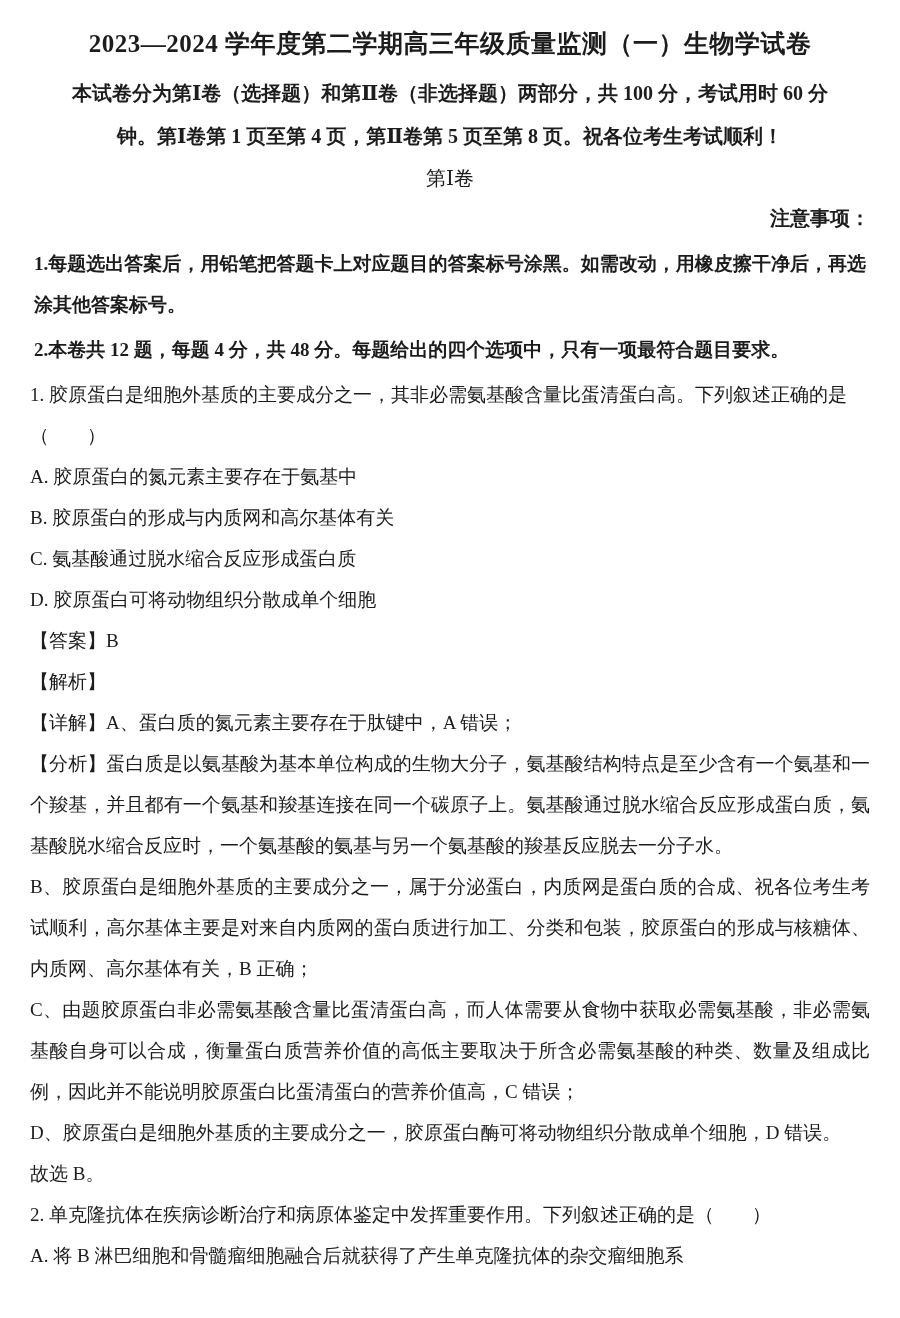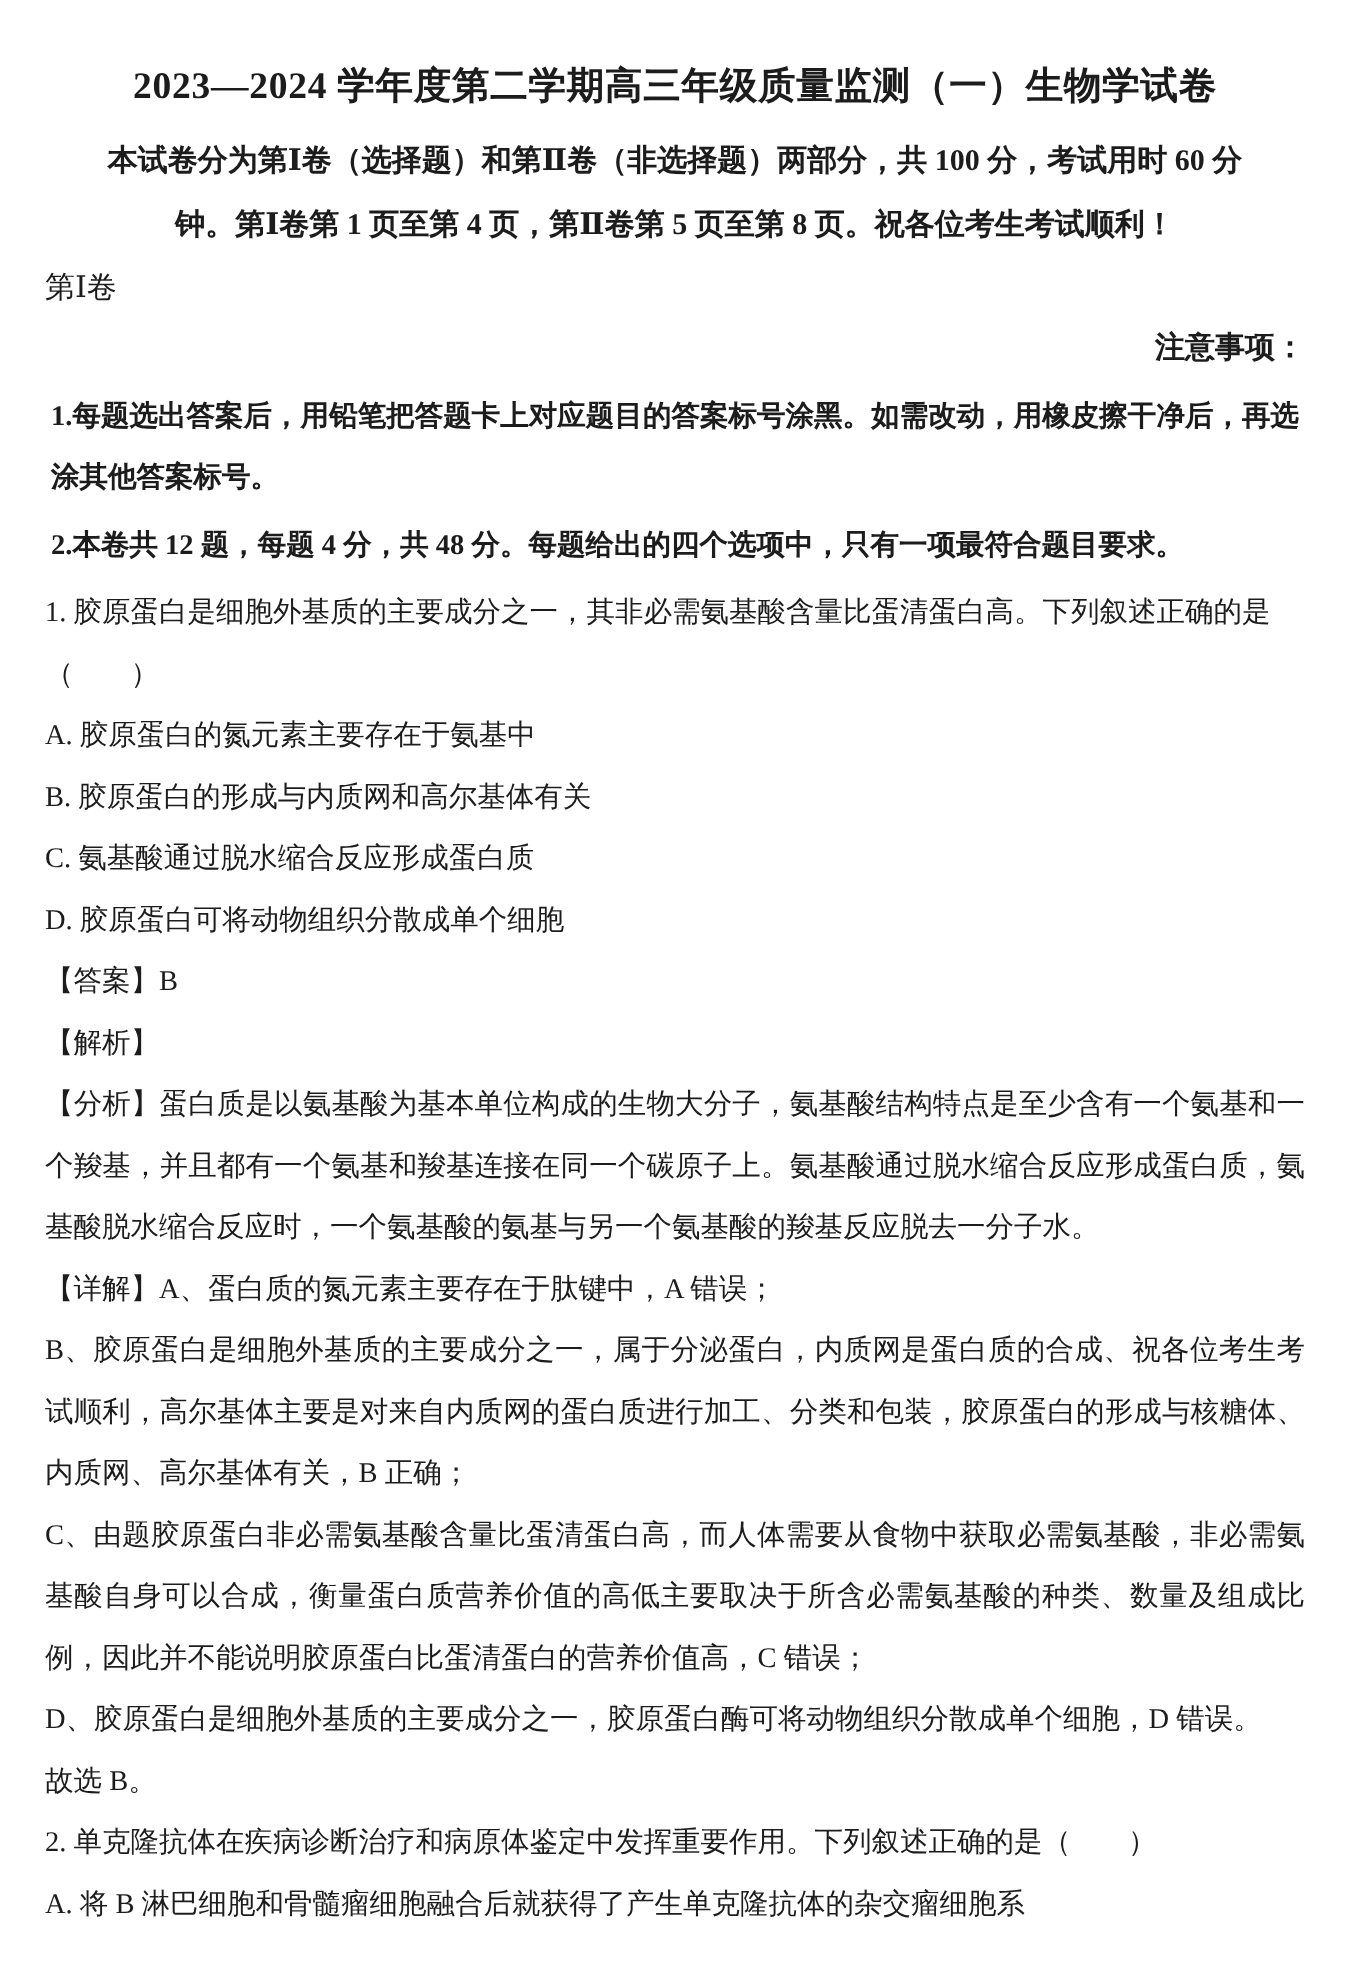--- a/index.html
+++ b/index.html
@@ -7,21 +7,21 @@
     padding: 0;
     background: #ffffff;
   }
   .page {
     position: relative;
     width: 900px;
     height: 1318px;
     margin: 0 auto;
     background: #ffffff;
     box-sizing: border-box;
-    padding: 40px 30px 0 30px;
+    padding: 26px 30px 0 30px;
     font-family: "Liberation Serif", "DejaVu Serif", serif;
     color: #1c1c1c;
     overflow: hidden;
   }
   .exam-title {
     margin: 0 0 10px 0;
     font-size: 25px;
     line-height: 36px;
     font-weight: bold;
     text-align: center;
@@ -30,20 +30,21 @@
   .intro-line {
     font-size: 20px;
     line-height: 43px;
     font-weight: bold;
     text-align: center;
   }
   .section-title {
     font-size: 20px;
     line-height: 40px;
     font-weight: normal;
+    text-align: center;
   }
   .notes-heading {
     font-size: 20px;
     line-height: 41px;
     font-weight: bold;
     text-align: right;
   }
   .note {
     font-size: 19px;
     line-height: 41px;
@@ -84,23 +85,23 @@
 
   <p class="para single">A. 胶原蛋白的氮元素主要存在于氨基中</p>
   <p class="para single">B. 胶原蛋白的形成与内质网和高尔基体有关</p>
   <p class="para single">C. 氨基酸通过脱水缩合反应形成蛋白质</p>
   <p class="para single">D. 胶原蛋白可将动物组织分散成单个细胞</p>
 
   <p class="para single"><span>【答案】</span><span>B</span></p>
 
   <p class="para single">【解析】</p>
 
+  <p class="para">【详解】A、蛋白质的氮元素主要存在于肽键中，A 错误；</p>
+
   <p class="para">【分析】蛋白质是以氨基酸为基本单位构成的生物大分子，氨基酸结构特点是至少含有一个氨基和一个羧基，并且都有一个氨基和羧基连接在同一个碳原子上。氨基酸通过脱水缩合反应形成蛋白质，氨基酸脱水缩合反应时，一个氨基酸的氨基与另一个氨基酸的羧基反应脱去一分子水。</p>
-
-  <p class="para">【详解】A、蛋白质的氮元素主要存在于肽键中，A 错误；</p>
   <p class="para">B、胶原蛋白是细胞外基质的主要成分之一，属于分泌蛋白，内质网是蛋白质的合成、祝各位考生考试顺利，高尔基体主要是对来自内质网的蛋白质进行加工、分类和包装，胶原蛋白的形成与核糖体、内质网、高尔基体有关，B 正确；</p>
   <p class="para">C、由题胶原蛋白非必需氨基酸含量比蛋清蛋白高，而人体需要从食物中获取必需氨基酸，非必需氨基酸自身可以合成，衡量蛋白质营养价值的高低主要取决于所含必需氨基酸的种类、数量及组成比例，因此并不能说明胶原蛋白比蛋清蛋白的营养价值高，C 错误；</p>
   <p class="para">D、胶原蛋白是细胞外基质的主要成分之一，胶原蛋白酶可将动物组织分散成单个细胞，D 错误。</p>
   <p class="para single">故选 B。</p>
 
   <p class="para">2. 单克隆抗体在疾病诊断治疗和病原体鉴定中发挥重要作用。下列叙述正确的是（　　）</p>
   <p class="para single">A. 将 B 淋巴细胞和骨髓瘤细胞融合后就获得了产生单克隆抗体的杂交瘤细胞系</p>
 
 </div>
 

